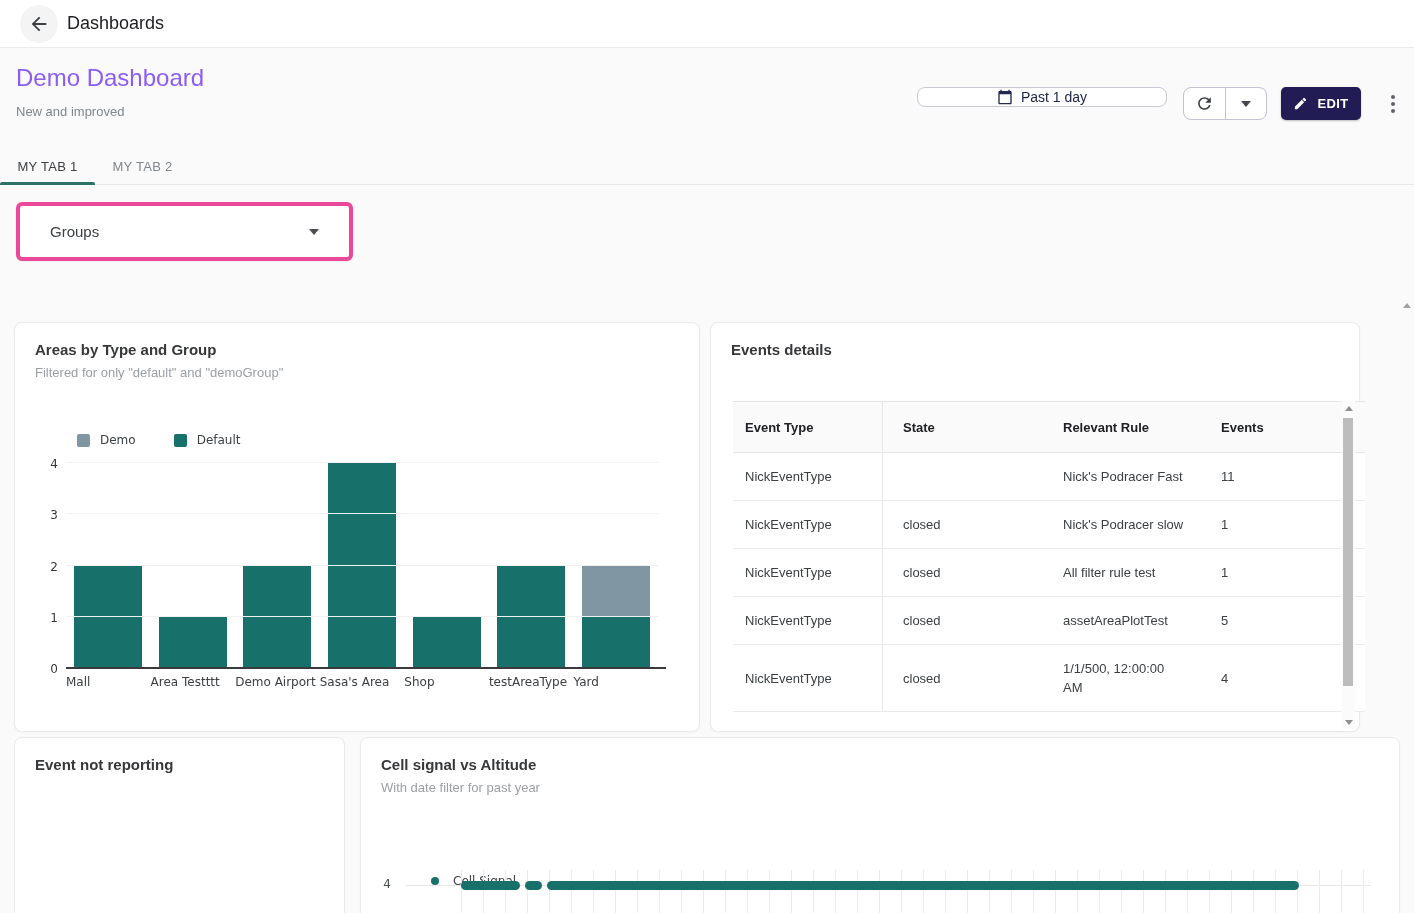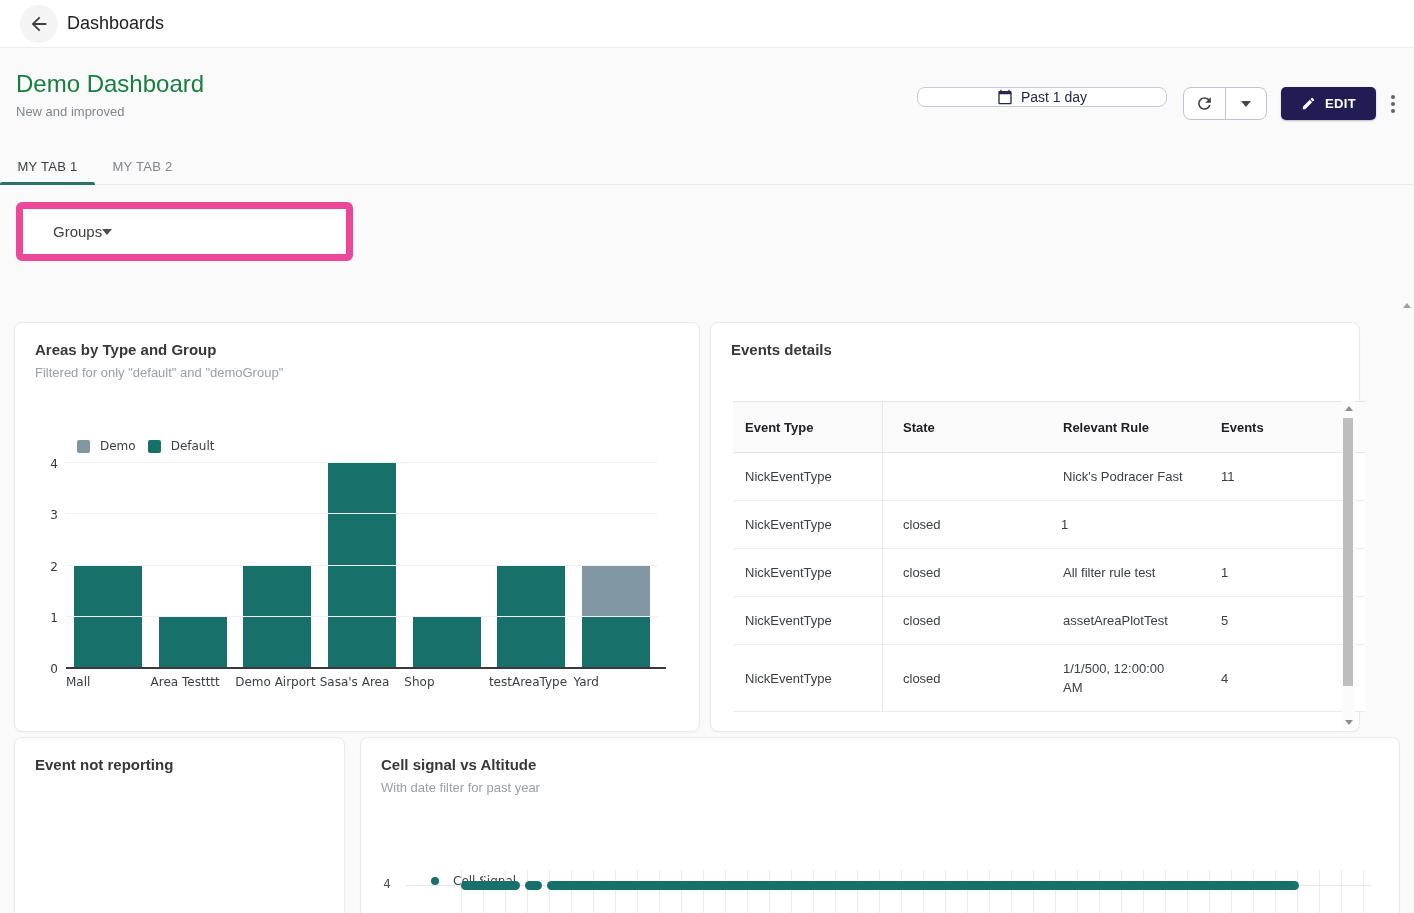--- a/index.html
+++ b/index.html
@@ -21,21 +21,21 @@
     background:#f4f4f4; display:flex; align-items:center; justify-content:center;
     cursor:pointer; flex:0 0 auto;
   }
   .appbar-title { margin-left:9px; font-size:18px; color:#202124; }
 
   
   .page {
     position:absolute; left:0; top:48px; width:1414px; height:865px;
     background:#fafafa; overflow:hidden;
   }
-  .page-title { position:absolute; left:16px; top:22px; font-size:24px; font-weight:400; color:#15803d; }
+  .page-title { position:absolute; left:16px; top:16px; font-size:24px; font-weight:400; color:#8b5cf6; }
   .page-subtitle { position:absolute; left:16px; top:56px; font-size:13px; color:#80868b; }
 
   
   .date-btn {
     position:absolute; left:917px; top:39px; width:250px; height:20px;
     border:1px solid #c9c9d6; border-radius:8px; background:#fff;
     display:flex; align-items:center; justify-content:center; gap:8px;
     font-size:14px; color:#24284e; cursor:pointer;
   }
   .refresh-group {
@@ -43,21 +43,21 @@
     border:1px solid #c2c1d6; border-radius:8px; background:#fff;
     display:flex; overflow:hidden;
   }
   .refresh-half { flex:1; display:flex; align-items:center; justify-content:center; cursor:pointer; }
   .refresh-half + .refresh-half { border-left:1px solid #c2c1d6; }
   .caret-down {
     width:0; height:0; border-left:5px solid transparent; border-right:5px solid transparent;
     border-top:6px solid #44474d;
   }
   .edit-btn {
-    position:absolute; left:1281px; top:39px; width:95px; height:33px;
+    position:absolute; left:1281px; top:39px; width:80px; height:33px;
     background:#221c54; border:none; border-radius:5px; color:#fff;
     display:flex; align-items:center; justify-content:center; gap:9px;
     font-size:13px; font-weight:700; letter-spacing:.4px; cursor:pointer;
     box-shadow:0 1px 2px rgba(0,0,0,.25);
   }
   .kebab {
     position:absolute; left:1384px; top:44px; width:18px; height:24px;
     display:flex; flex-direction:column; align-items:center; justify-content:center; gap:3px; cursor:pointer;
   }
   .kebab i { width:4px; height:4px; border-radius:50%; background:#5f6368; }
@@ -74,23 +74,23 @@
   }
   .tab.active { color:#3c4043; }
   .tab.active::after {
     content:""; position:absolute; left:0; right:0; bottom:-1px; height:3px;
     background:#2d7269; border-radius:2px 2px 0 0;
   }
 
   
   .groups-select {
     position:absolute; left:16px; top:154px; width:337px; height:59px;
-    background:#fff; border:7px solid #ec4899; border-radius:6px;
+    background:#fff; border:4px solid #ec4899; border-radius:6px;
     box-shadow:0 1px 2px rgba(0,0,0,.05);
-    display:flex; align-items:center; justify-content:flex-start;
+    display:flex; align-items:center; justify-content:space-between;
     padding:0 30px; cursor:pointer;
   }
   .groups-select .label { font-size:15px; color:#3c4043; }
   .select-caret {
     width:0; height:0; border-left:5px solid transparent; border-right:5px solid transparent;
     border-top:6px solid #4a4d52;
   }
 
   
   .card {
@@ -98,21 +98,21 @@
     box-shadow:0 1px 2px rgba(0,0,0,.03);
   }
   #card-areas  { left:14px;  top:274px; width:686px;  height:410px; }
   #card-events { left:710px; top:274px; width:650px;  height:410px; }
   #card-assets { left:14px;  top:689px; width:331px;  height:235px; }
   #card-cell   { left:360px; top:689px; width:1040px; height:235px; }
   .card-title { position:absolute; left:20px; top:18px; font-size:15px; font-weight:700; color:#37383a; }
   .card-subtitle { position:absolute; left:20px; top:42px; font-size:13px; color:#9aa0a6; }
 
   
-  .legend { position:absolute; left:62px; top:116px; display:flex; gap:12px; align-items:center; }
+  .legend { position:absolute; left:62px; top:110px; display:flex; gap:38px; align-items:center; }
   .legend-item { display:flex; align-items:center; gap:10px; cursor:pointer; }
   .legend-swatch { width:13px; height:13px; border-radius:2px; display:inline-block; }
   .legend-label { font-family:"DejaVu Sans", sans-serif; font-size:12px; color:#3c4043; }
 
   .plot { position:absolute; left:51px; top:140px; width:592px; height:205px; }
   .gridline { position:absolute; left:0; width:100%; height:1px; background:#f1f1f1; }
   .ytick {
     position:absolute; left:-28px; width:20px; text-align:right;
     font-family:"DejaVu Sans", sans-serif; font-size:12px; color:#37383a;
   }
@@ -338,20 +338,23 @@
               <span class="td-text">11</span>
             </div>
           </div>
           <div class="tr">
             <div class="td c1">
               <span class="td-text">NickEventType</span>
             </div>
             <div class="td c2">
               <span class="td-text">closed</span>
             </div>
+            <div class="td c3">
+              <span class="td-text">Nick's Podracer slow</span>
+            </div>
             <div class="td c4">
               <span class="td-text">1</span>
             </div>
           </div>
           <div class="tr">
             <div class="td c1">
               <span class="td-text">NickEventType</span>
             </div>
             <div class="td c2">
               <span class="td-text">closed</span>

